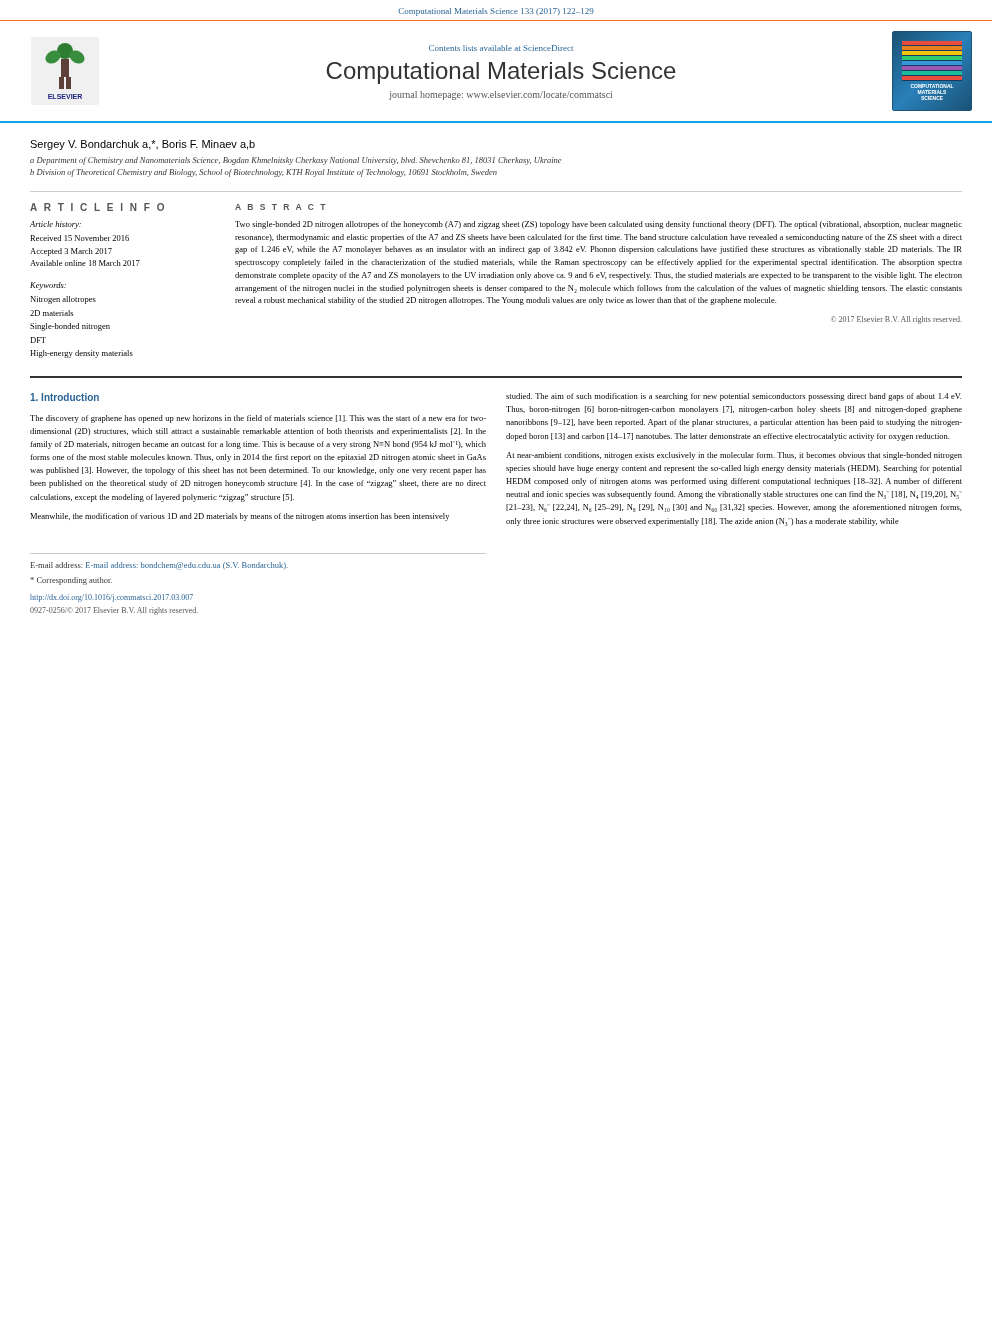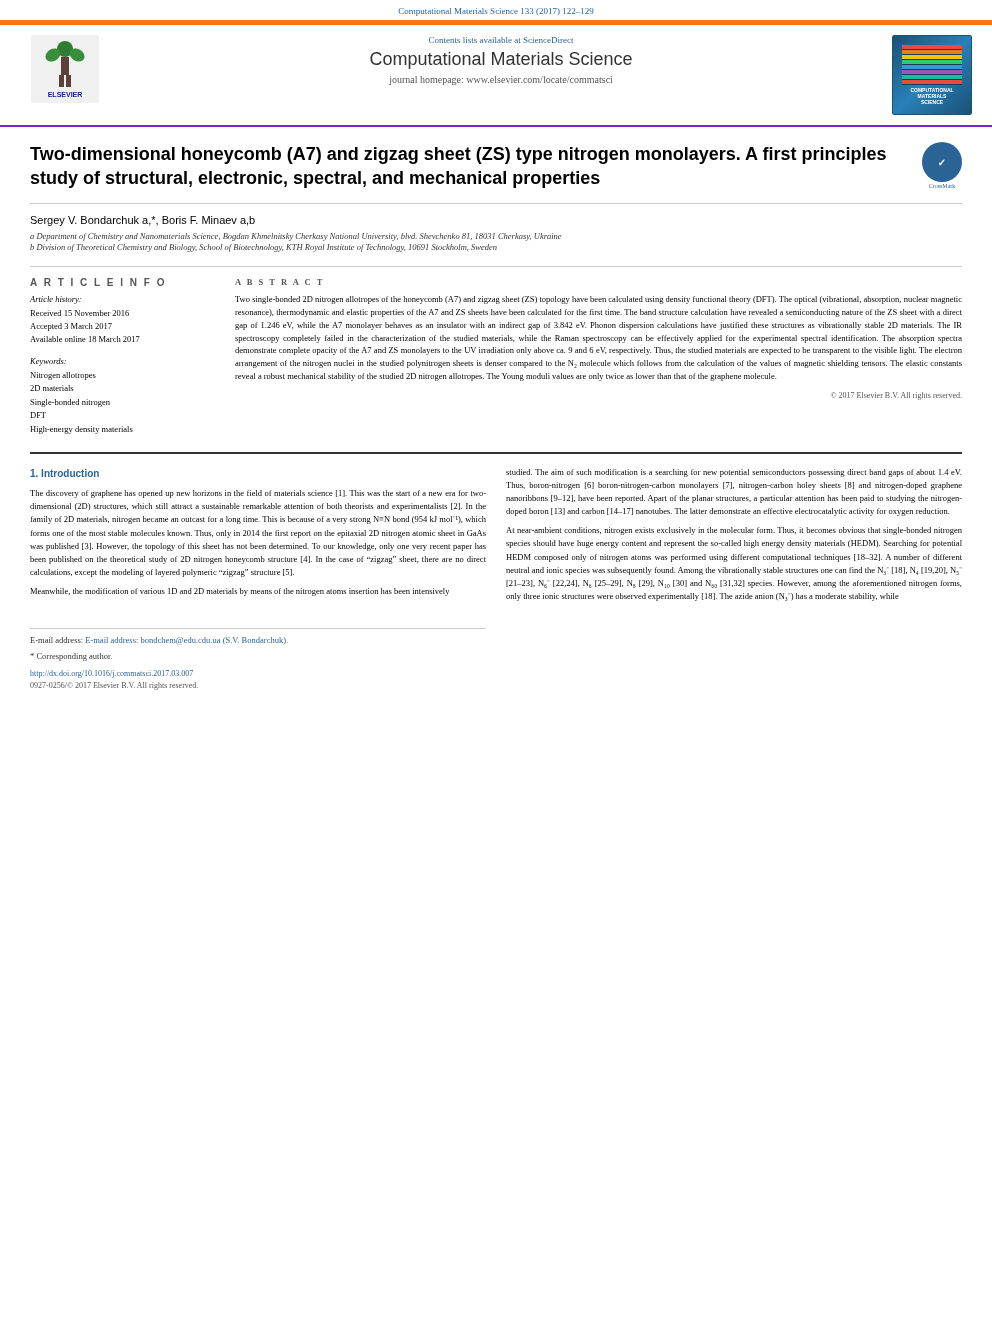--- a/index.html
+++ b/index.html
@@ -11,29 +11,29 @@
       width: 992px;
       min-height: 1323px;
     }
 
     
     .top-bar {
       text-align: center;
       padding: 6px 0 4px;
       font-size: 9px;
       color: #2a6496;
-      border-bottom: 5px solid #f97316;
+      border-bottom: 1px solid #f97316;
     }
 
     
     .journal-header {
       display: flex;
-      align-items: flex-start;
+      align-items: center;
       padding: 10px 20px;
-      border-bottom: 2px solid #6d28d9;
+      border-bottom: 2px solid #0ea5e9;
       position: relative;
     }
     .journal-header .elsevier-logo {
       width: 90px;
       display: flex;
       flex-direction: column;
       align-items: center;
       margin-right: 20px;
       flex-shrink: 0;
     }
@@ -43,21 +43,21 @@
     }
     .journal-header .center-info {
       flex: 1;
       text-align: center;
     }
     .center-info .science-direct-link {
       font-size: 9px;
       color: #2a6496;
     }
     .center-info .journal-title-main {
-      font-size: 18px;
+      font-size: 24px;
       font-weight: normal;
       color: #333;
       margin: 4px 0;
       font-family: Arial, sans-serif;
     }
     .center-info .homepage-link {
       font-size: 10px;
       color: #555;
     }
     .journal-header .corner-badge {
@@ -185,21 +185,21 @@
       line-height: 1.6;
     }
 
     .abstract-col {
       flex: 1;
       font-size: 8.5px;
     }
     .abstract-col .section-heading {
       font-size: 8.5px;
       letter-spacing: 2px;
-      font-family: Liberation Serif, serif;
+      font-family: Liberation Sans, sans-serif;
       font-weight: bold;
       color: #555;
       margin-bottom: 6px;
       text-transform: uppercase;
     }
     .abstract-col p {
       font-size: 8.5px;
       line-height: 1.5;
       text-align: justify;
     }
@@ -313,31 +313,20 @@
       <div style="font-size:5px;font-weight:bold;color:#fff;text-transform:uppercase;line-height:1.2;">
         COMPUTATIONAL<br>MATERIALS<br>SCIENCE
       </div>
     </div>
   </div>
 
 </div>
 
 <div class="article-container">
 
-  <div class="article-title-section">
-    <div class="article-title-text">
-      <h1>Two-dimensional honeycomb (A7) and zigzag sheet (ZS) type nitrogen monolayers. A first principles study of structural, electronic, spectral, and mechanical properties</h1>
-    </div>
-    <div class="crossmark-badge">
-      <div class="crossmark-circle">
-        ✓
-      </div>
-      <div style="font-size:6px;text-align:center;color:#2a6496;margin-top:1px;">CrossMark</div>
-    </div>
-  </div>
 
   <div class="authors">
     <span>Sergey V. Bondarchuk a,*, Boris F. Minaev a,b</span>
   </div>
 
   <div class="affiliations">
     <div>a Department of Chemistry and Nanomaterials Science, Bogdan Khmelnitsky Cherkasy National University, blvd. Shevchenko 81, 18031 Cherkasy, Ukraine</div>
     <div>b Division of Theoretical Chemistry and Biology, School of Biotechnology, KTH Royal Institute of Technology, 10691 Stockholm, Sweden</div>
   </div>
 

